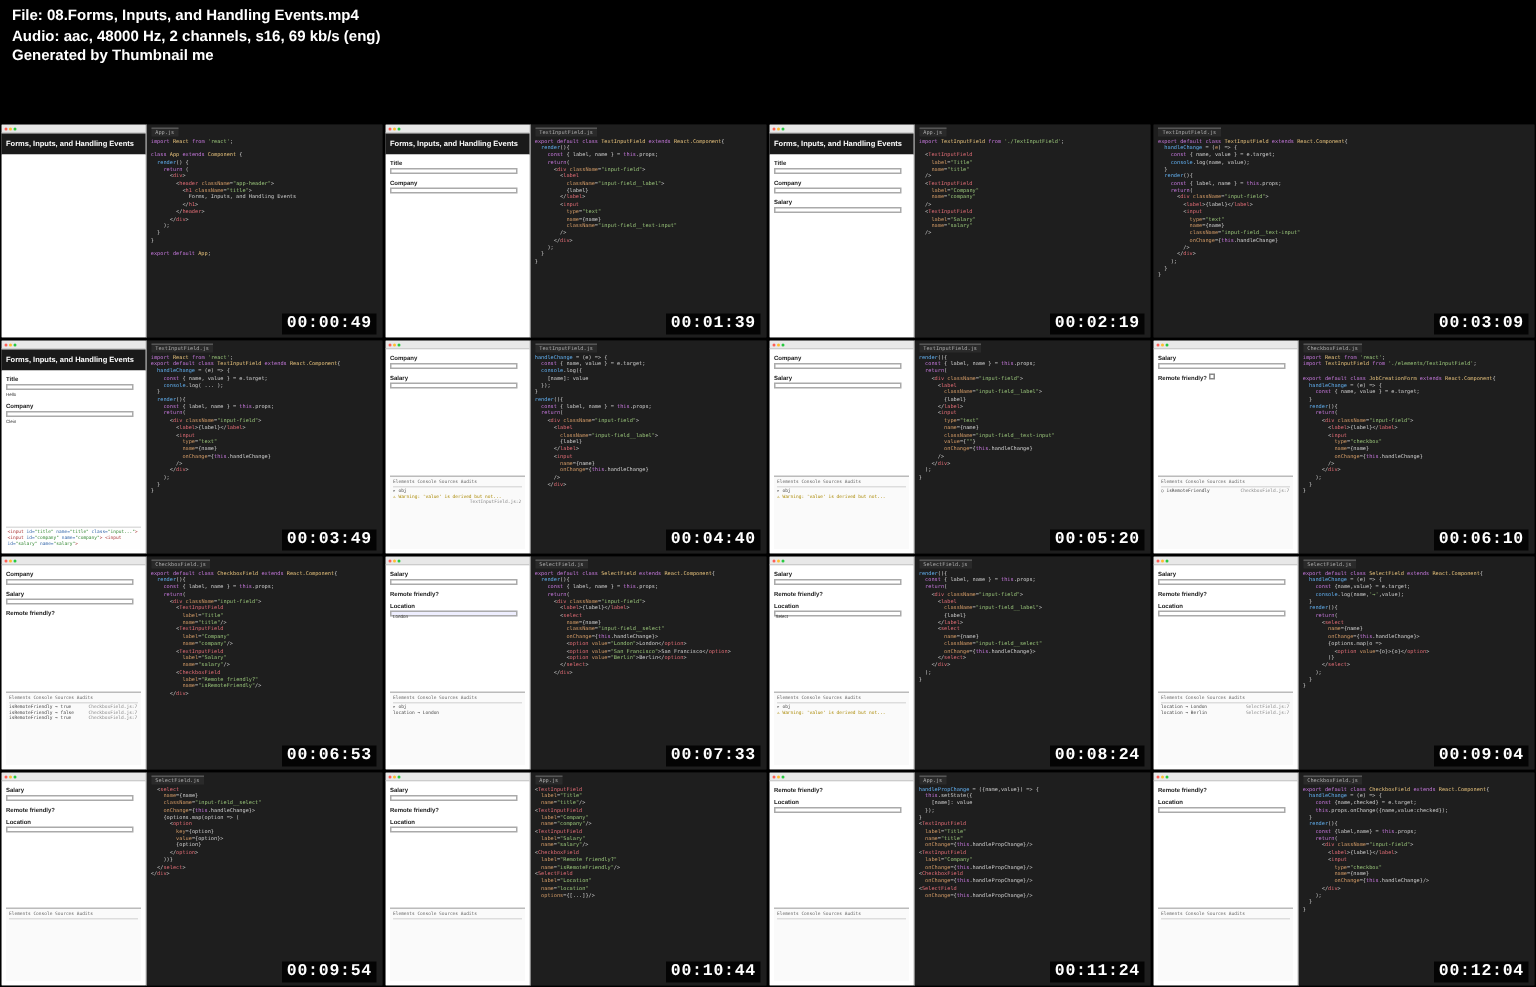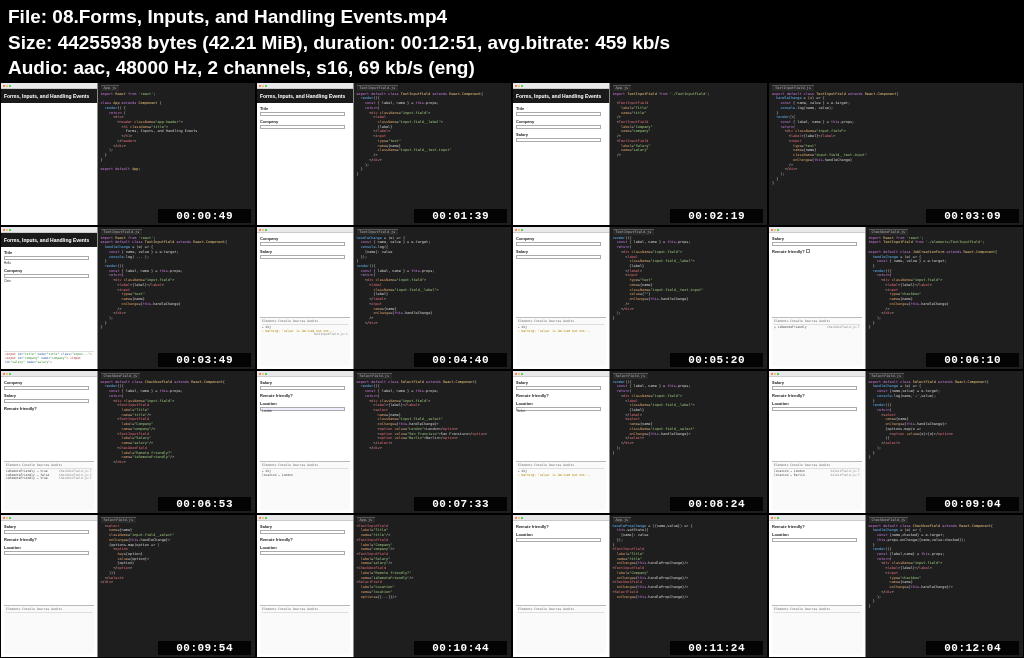--- a/index.html
+++ b/index.html
@@ -7,21 +7,21 @@
     width: 1024px;
     height: 658px;
     background: #000;
     font-family: "Comic Sans MS", cursive, sans-serif;
     color: #fff;
     overflow: hidden;
     position: relative;
   }
   .header {
     padding: 4px 8px 2px 8px;
-    font-size: 19px;
+    font-size: 10px;
     line-height: 1.35;
     font-weight: bold;
   }
   .grid {
     position: absolute;
     top: 82px;
     left: 0;
     right: 0;
     bottom: 0;
     display: grid;
@@ -143,48 +143,40 @@
   .c-attr { color: #d19a66; }
   .timestamp {
     position: absolute;
     bottom: 2px;
     right: 4px;
     background: rgba(0,0,0,0.85);
     color: #fff;
     font-family: "Courier New", monospace;
     font-size: 11px;
     font-weight: bold;
-    padding: 1px 18px;
+    padding: 1px 3px;
     letter-spacing: 0.5px;
   }
   .html-snip {
     font-family: Menlo, monospace;
     font-size: 3px;
     line-height: 1.3;
     padding: 1px;
   }
   .html-snip .t { color: #a33; }
   .html-snip .a { color: #36a; }
   .html-snip .v { color: #383; }
 </style>
 </head>
 <body>
 
 <div class="header">
   <div>
     <span>File:</span>
     <span>08.Forms, Inputs, and Handling Events.mp4</span>
-  </div>
-  <div>
-    <span>Size:</span>
-    <span>44255938 bytes (42.21 MiB),</span>
-    <span>duration:</span>
-    <span>00:12:51,</span>
-    <span>avg.bitrate:</span>
-    <span>459 kb/s</span>
   </div>
   <div>
     <span>Audio:</span>
     <span>aac, 48000 Hz, 2 channels, s16, 69 kb/s (eng)</span>
   </div>
   <div>Generated by Thumbnail me</div>
 </div>
 
 <div class="grid">
 

